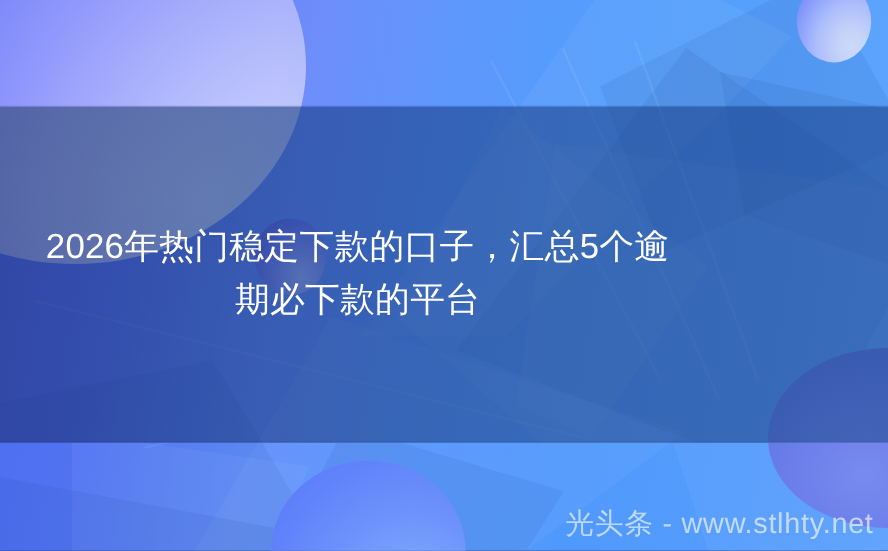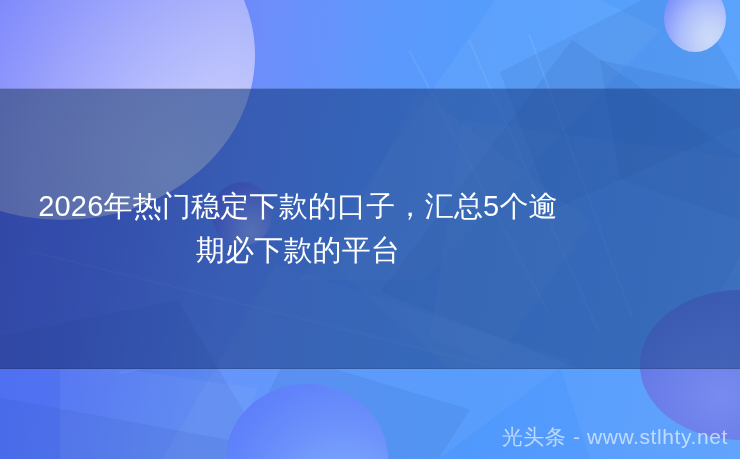--- a/index.html
+++ b/index.html
@@ -198,21 +198,21 @@
     white-space: pre-line;
     font-family: "Liberation Sans", "DejaVu Sans", sans-serif;
   }
 
   
   .watermark {
     position: absolute;
     right: 12px;
     bottom: 10px;
     color: rgba(255,255,255,0.62);
-    font-size: 21px;
+    font-size: 24px;
     line-height: 24px;
     letter-spacing: 0.6px;
     font-weight: 400;
     white-space: nowrap;
     font-family: "Liberation Sans", "DejaVu Sans", sans-serif;
   }
 </style>
 </head>
 <body>
 

